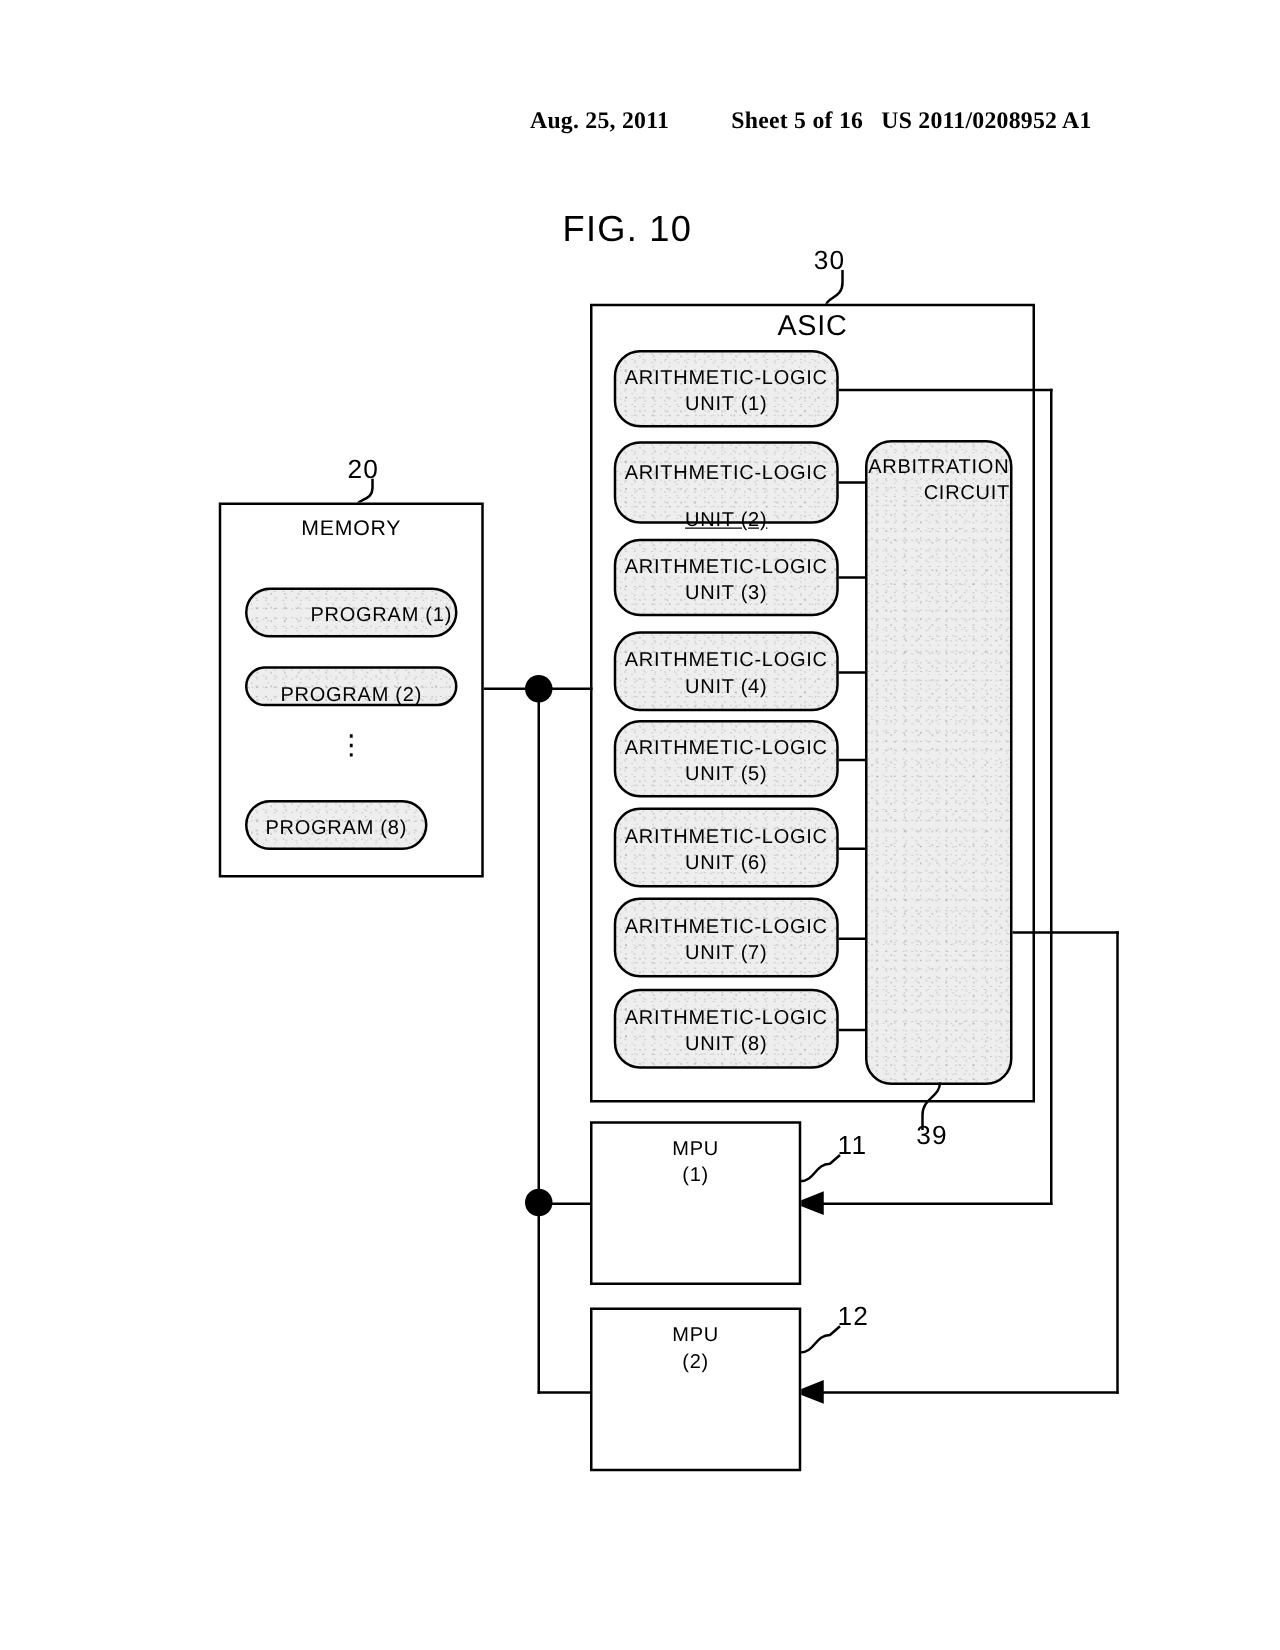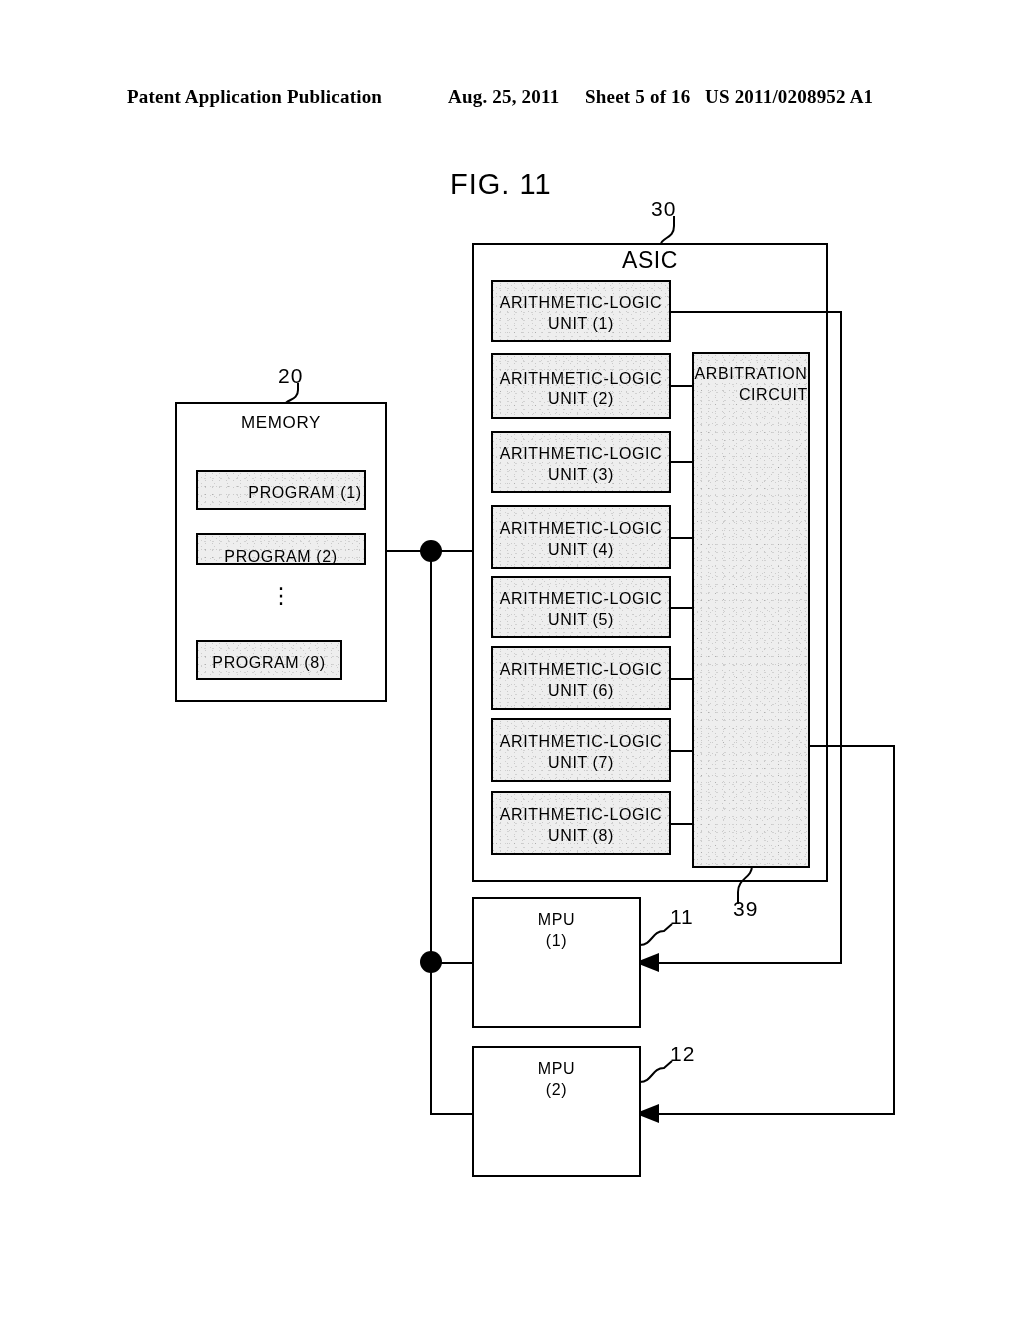--- a/index.html
+++ b/index.html
@@ -23,21 +23,21 @@
     left: 0;
     top: 86px;
     width: 1024px;
     height: 28px;
     font-family: "Liberation Serif", serif;
     font-weight: bold;
     font-size: 19px;
     letter-spacing: 0.2px;
   }
   #header .h-pub   { position: absolute; left: 127px;  top: 0; white-space: nowrap; }
-  #header .h-date  { position: absolute; left: 448px;  top: 0; white-space: nowrap; }
+  #header .h-date  { position: absolute; left: 424px;  top: 0; white-space: nowrap; }
   #header .h-sheet { position: absolute; left: 585px;  top: 0; white-space: nowrap; }
   #header .h-num   { position: absolute; left: 705px;  top: 0; white-space: nowrap; }
 
   
   #fig-title {
     position: absolute;
     left: 450px;
     top: 168px;
     font-size: 29px;
     letter-spacing: 1px;
@@ -53,20 +53,21 @@
   }
   .shaded {
     background-color: #eeeeee;
     background-image:
       radial-gradient(circle at 12% 18%, rgba(0,0,0,0.16) 0.6px, transparent 0.7px),
       radial-gradient(circle at 42% 62%, rgba(0,0,0,0.13) 0.6px, transparent 0.7px),
       radial-gradient(circle at 72% 28%, rgba(0,0,0,0.15) 0.6px, transparent 0.7px),
       radial-gradient(circle at 88% 82%, rgba(0,0,0,0.12) 0.6px, transparent 0.7px),
       radial-gradient(circle at 28% 88%, rgba(0,0,0,0.14) 0.6px, transparent 0.7px);
     background-size: 7px 7px, 9px 9px, 11px 11px, 8px 8px, 13px 13px;
+    border-radius: 21px;
   }
   .box-label {
     position: absolute;
     left: 0;
     width: 100%;
     text-align: center;
     font-size: 16px;
     letter-spacing: 0.6px;
     line-height: 21px;
     white-space: nowrap;
@@ -99,48 +100,47 @@
     text-align: center;
     font-size: 22px;
     line-height: 9px;
     letter-spacing: 0;
   }
 </style>
 </head>
 <body>
 
 <div id="header">
-  <span class="h-pub">Patent Application Publication</span>
   <span class="h-date">Aug. 25, 2011</span>
   <span class="h-sheet">Sheet 5 of 16</span>
   <span class="h-num">US 2011/0208952 A1</span>
 </div>
 
-<div id="fig-title">FIG. 11</div>
+<div id="fig-title">FIG. 10</div>
 
 <div class="refnum" style="left:651px; top:197px;">30</div>
 <svg class="leader" style="left:640px; top:214px; width:50px; height:36px;">
   <path d="M20,34 C20,22 34,26 34,12 L34,2" stroke="#000" stroke-width="2" fill="none"></path>
 </svg>
 
 <div class="refnum" style="left:278px; top:364px;">20</div>
 <svg class="leader" style="left:266px; top:382px; width:50px; height:28px;">
   <path d="M18,26 C18,16 32,20 32,8 L32,1" stroke="#000" stroke-width="2" fill="none"></path>
 </svg>
 
 <div class="box" style="left:472px; top:243px; width:356px; height:639px;"></div>
 <div class="box-label" style="left:472px; top:250px; width:356px; font-size:23px;">ASIC</div>
 
 <div class="box shaded" style="left:491px; top:280px; width:180px; height:62px;">
   <div class="box-label" style="top:10px;">ARITHMETIC-LOGIC</div>
   <div class="box-label" style="top:31px;">UNIT (1)</div>
 </div>
 <div class="box shaded" style="left:491px; top:353px; width:180px; height:66px;">
   <div class="box-label" style="top:13px;">ARITHMETIC-LOGIC</div>
-  <div class="box-label" style="top:33px;">UNIT (2)</div>
+  <div class="box-label" style="top:51px;text-decoration:underline;">UNIT (2)</div>
 </div>
 <div class="box shaded" style="left:491px; top:431px; width:180px; height:62px;">
   <div class="box-label" style="top:10px;">ARITHMETIC-LOGIC</div>
   <div class="box-label" style="top:31px;">UNIT (3)</div>
 </div>
 <div class="box shaded" style="left:491px; top:505px; width:180px; height:64px;">
   <div class="box-label" style="top:11px;">ARITHMETIC-LOGIC</div>
   <div class="box-label" style="top:32px;">UNIT (4)</div>
 </div>
 <div class="box shaded" style="left:491px; top:576px; width:180px; height:62px;">

